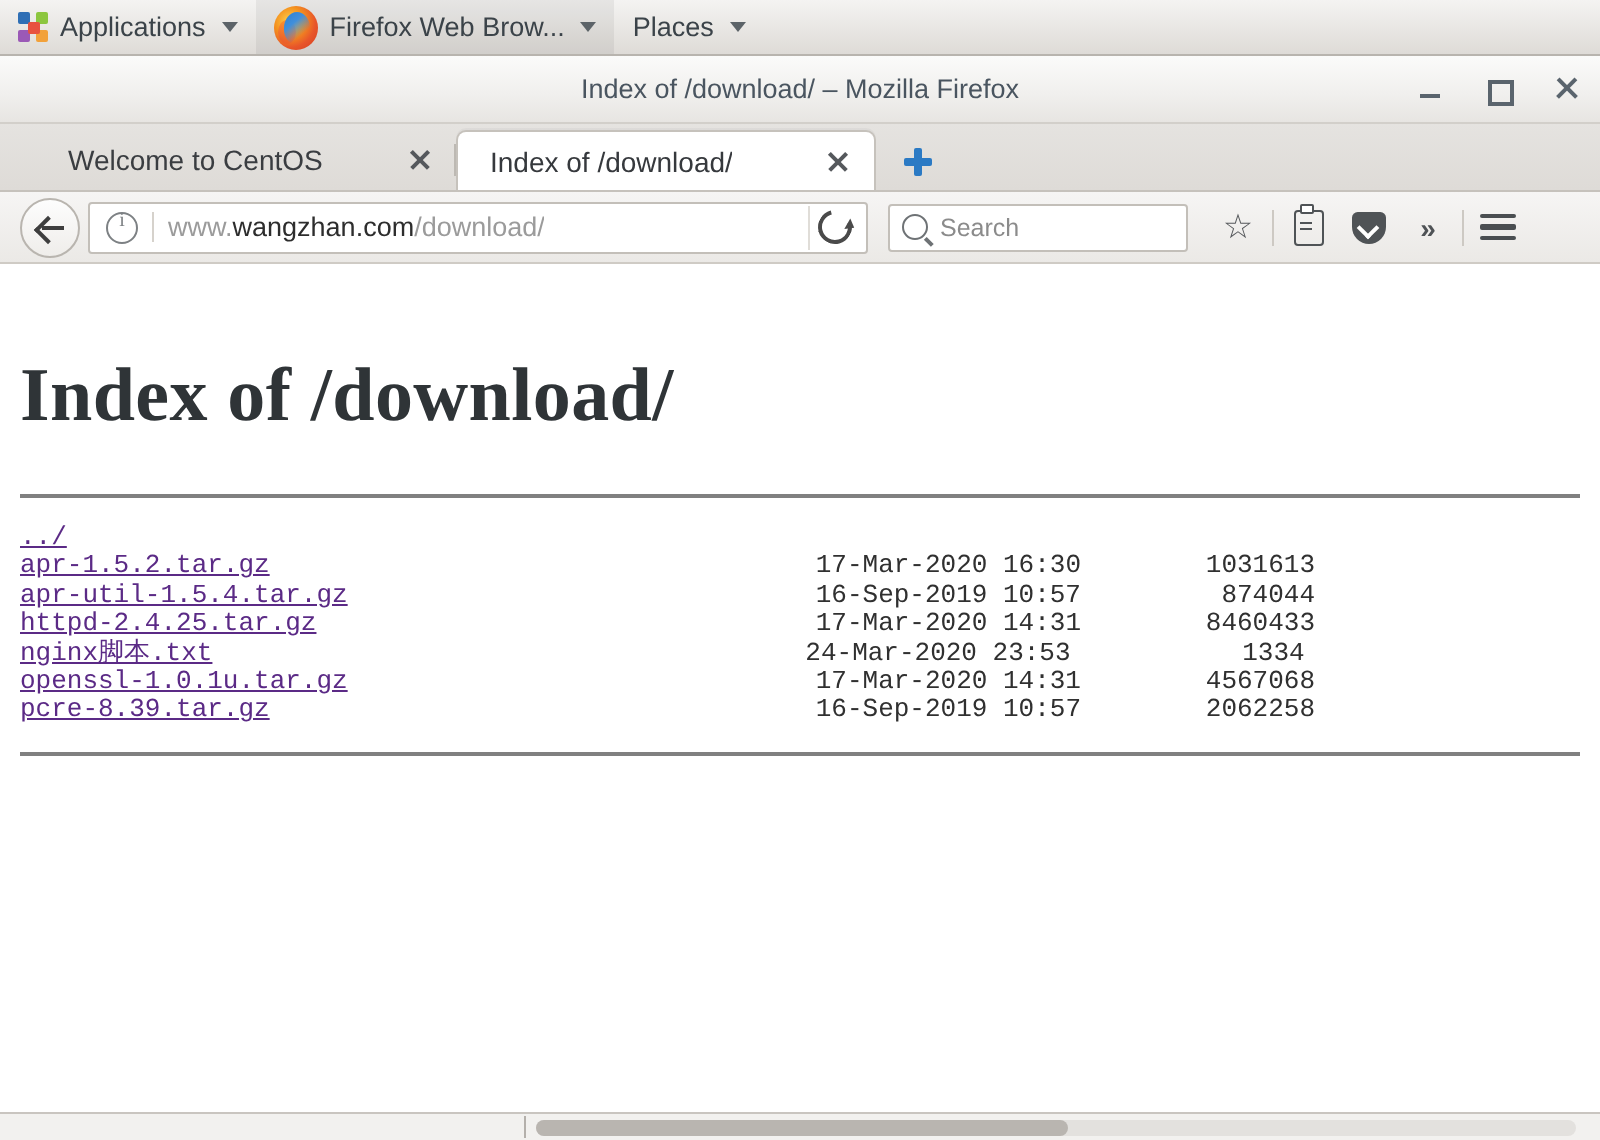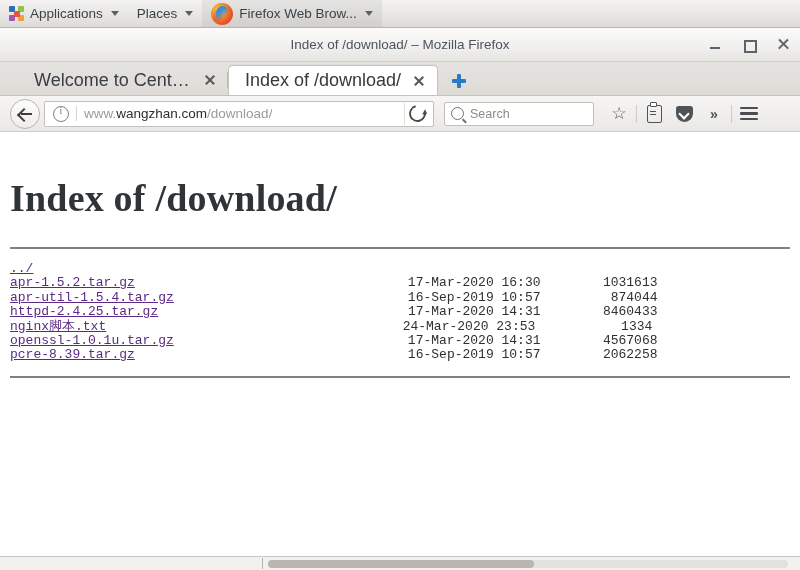--- a/index.html
+++ b/index.html
@@ -102,21 +102,21 @@
 
   
   .tabstrip {
     height:34px; width:100%;
     background: linear-gradient(to bottom,#e5e3e0,#dedbd7);
     display:flex; align-items:flex-end; padding-left:18px; box-sizing:border-box;
     border-bottom:1px solid #c6c2bc;
   }
   .tab {
     height:30px; display:flex; align-items:center; gap:10px;
-    padding: 0 12px 0 16px; font-size:18px; color:#36393d;
+    padding: 0 12px 0 16px; font-size:14px; color:#36393d;
     border-radius:5px 5px 0 0; position:relative; min-width:150px;
     box-sizing:border-box;
   }
   .tab.inactive { color:#3a3d41; background:transparent; }
   .tab.inactive::after{
     content:""; position:absolute; right:0; top:7px; height:16px; width:1px; background:#bdb9b3;
   }
   .tab.active {
     background:#ffffff; border:1px solid #c6c2bc; border-bottom:none;
     box-shadow:0 -1px 0 rgba(0,0,0,0.03);
@@ -227,28 +227,28 @@
           <i></i>
             <i></i>
             <i></i>
             <i></i>
             <i></i>
         </span>
         <span>Applications</span>
         <span class="caret-down"></span>
       </div>
 
-      <div class="panel-item">
-        <span>Places</span>
-        <span class="caret-down"></span>
-      </div>
-
       <div class="panel-item active-app">
         <span class="ff-panel-icon"></span>
         <span class="panel-title">Firefox Web Brow...</span>
+        <span class="caret-down"></span>
+      </div>
+
+      <div class="panel-item">
+        <span>Places</span>
         <span class="caret-down"></span>
       </div>
 
     </div>
 
   </div>
 
   <div class="ff-window">
 
     <div class="ff-titlebar">

